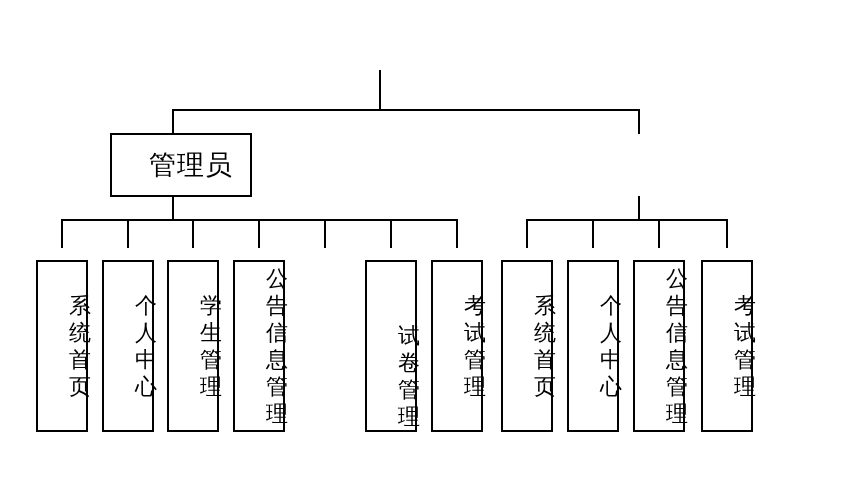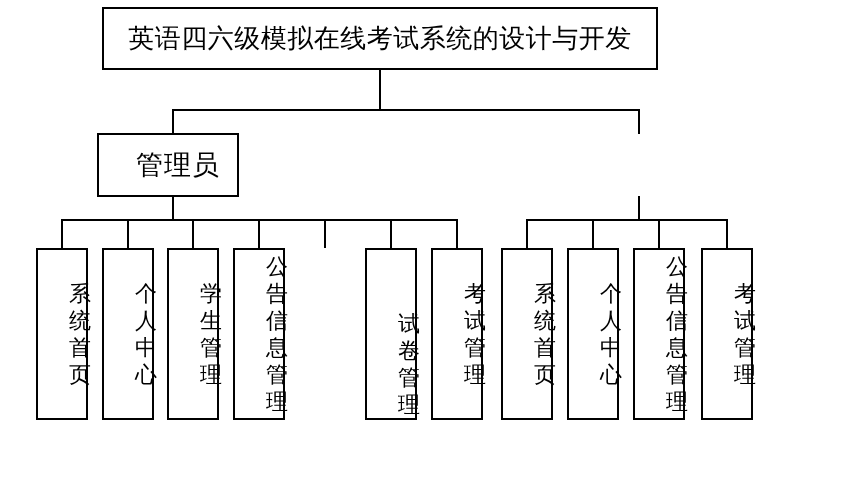--- a/index.html
+++ b/index.html
@@ -18,24 +18,24 @@
     border: 2px solid #000000;
     background: #ffffff;
     display: flex;
     align-items: center;
     justify-content: center;
     z-index: 2;
   }
   .root-node  { left: 102px; top: 7px;   width: 556px; height: 63px; }
   .root-node .lbl { font-size: 26px; letter-spacing: 0.5px; white-space: nowrap; }
   .branch-node { top: 133px; width: 142px; height: 64px; }
-  .branch-admin   { left: 97px; padding-left: 20px; }
+  .branch-admin   { left: 110px; padding-left: 20px; }
   .branch-student { left: 568px; }
   .branch-node .lbl { font-size: 27px; letter-spacing: 1px; white-space: nowrap; }
-  .leaf-node { top: 248px; width: 52px; height: 172px; padding-left: 36px; }
+  .leaf-node { top: 260px; width: 52px; height: 172px; padding-left: 36px; }
   .leaf-node .vlbl {
     width: 22px;
     font-size: 22px;
     line-height: 27px;
     text-align: center;
     word-break: break-all;
   }
   .line { position: absolute; background: #000000; z-index: 1; }
 </style>
 </head>
@@ -56,23 +56,20 @@
   <div class="line" style="left:192px; top:219px; width:2px; height:29px;"></div>
   <div class="line" style="left:258px; top:219px; width:2px; height:29px;"></div>
   <div class="line" style="left:324px; top:219px; width:2px; height:29px;"></div>
   <div class="line" style="left:390px; top:219px; width:2px; height:29px;"></div>
   <div class="line" style="left:456px; top:219px; width:2px; height:29px;"></div>
   <div class="line" style="left:526px; top:219px; width:2px; height:29px;"></div>
   <div class="line" style="left:592px; top:219px; width:2px; height:29px;"></div>
   <div class="line" style="left:658px; top:219px; width:2px; height:29px;"></div>
   <div class="line" style="left:726px; top:219px; width:2px; height:29px;"></div>
 
-  <div class="node root-node">
-    <span class="lbl">英语四六级模拟在线考试系统的设计与开发</span>
-  </div>
 
   <div class="node branch-node branch-admin">
     <span class="lbl">管理员</span>
   </div>
 
   <div class="node leaf-node" style="left:36px;">
     <span class="vlbl">系统首页</span>
   </div>
   <div class="node leaf-node" style="left:102px;">
     <span class="vlbl">个人中心</span>

